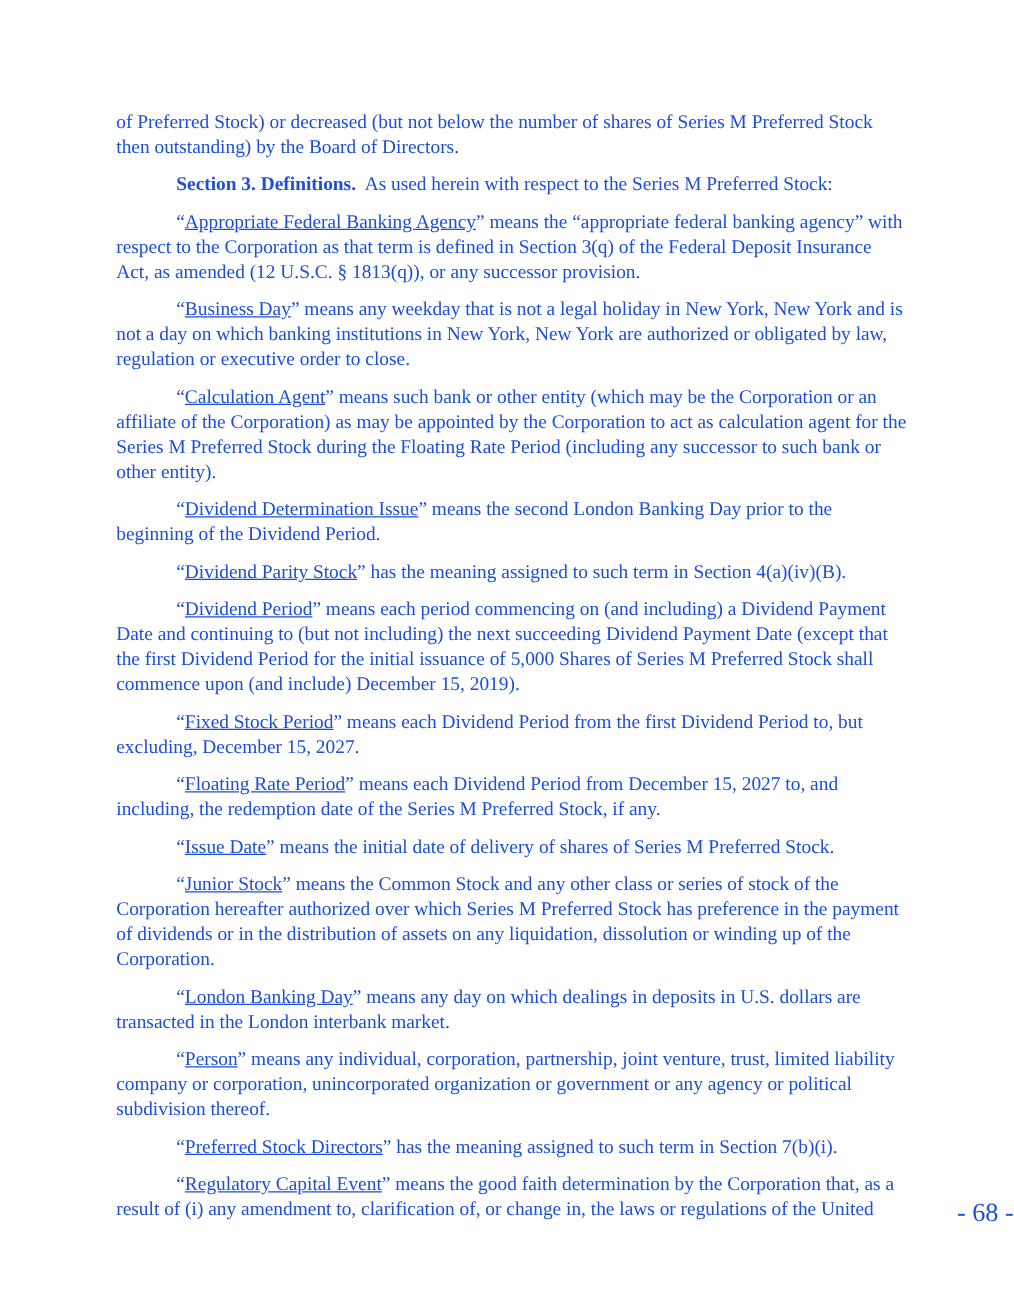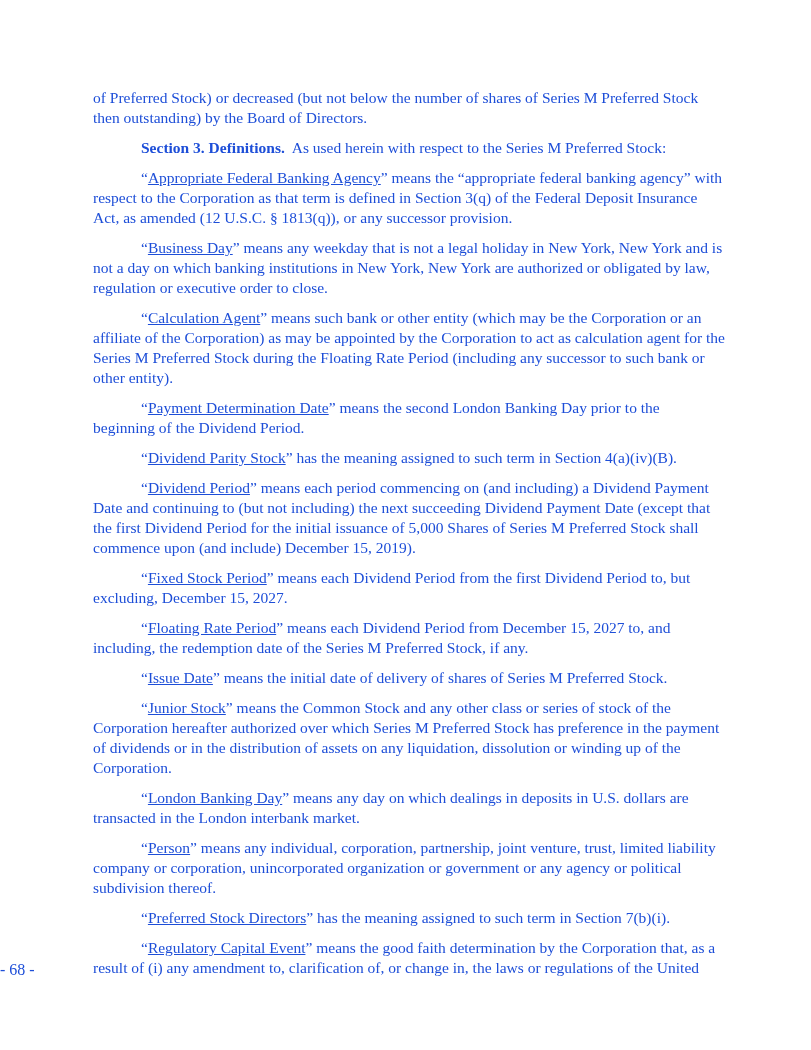--- a/index.html
+++ b/index.html
@@ -32,36 +32,36 @@
   p.para.indent {
     text-indent: 48px;
   }
   .b { font-weight: bold; }
   .u { text-decoration: underline; margin-top: 46px; }
   .footer {
     position: absolute;
     left: 0;
     width: 100%;
     top: 960px;
-    text-align: left;
-    font-size: 16px;
+    text-align: right;
+    font-size: 21px;
     line-height: 20px;
   }
 </style>
 </head>
 <body>
 
 <div class="page">
   <div class="content">
       <p class="para"><span class="">of Preferred Stock) or decreased (but not below the number of shares of Series M Preferred Stock then outstanding) by the Board of Directors.</span></p>
       <p class="para indent"><span class="b">Section 3. Definitions.</span><span class="">  As used herein with respect to the Series M Preferred Stock:</span></p>
       <p class="para indent"><span class="">“</span><span class="u">Appropriate Federal Banking Agency</span><span class="">” means the “appropriate federal banking agency” with respect to the Corporation as that term is defined in Section 3(q) of the Federal Deposit Insurance Act, as amended (12 U.S.C. § 1813(q)), or any successor provision.</span></p>
       <p class="para indent"><span class="">“</span><span class="u">Business Day</span><span class="">” means any weekday that is not a legal holiday in New York, New York and is not a day on which banking institutions in New York, New York are authorized or obligated by law, regulation or executive order to close.</span></p>
       <p class="para indent"><span class="">“</span><span class="u">Calculation Agent</span><span class="">” means such bank or other entity (which may be the Corporation or an affiliate of the Corporation) as may be appointed by the Corporation to act as calculation agent for the Series M Preferred Stock during the Floating Rate Period (including any successor to such bank or other entity).</span></p>
-      <p class="para indent"><span class="">“</span><span class="u">Payment Determination Date</span><span class="">” means the second London Banking Day prior to the beginning of the Dividend Period.</span></p>
+      <p class="para indent"><span class="">“</span><span class="u">Dividend Determination Issue</span><span class="">” means the second London Banking Day prior to the beginning of the Dividend Period.</span></p>
       <p class="para indent"><span class="">“</span><span class="u">Dividend Parity Stock</span><span class="">” has the meaning assigned to such term in Section 4(a)(iv)(B).</span></p>
       <p class="para indent"><span class="">“</span><span class="u">Dividend Period</span><span class="">” means each period commencing on (and including) a Dividend Payment Date and continuing to (but not including) the next succeeding Dividend Payment Date (except that the first Dividend Period for the initial issuance of 5,000 Shares of Series M Preferred Stock shall commence upon (and include) December 15, 2019).</span></p>
       <p class="para indent"><span class="">“</span><span class="u">Fixed Stock Period</span><span class="">” means each Dividend Period from the first Dividend Period to, but excluding, December 15, 2027.</span></p>
       <p class="para indent"><span class="">“</span><span class="u">Floating Rate Period</span><span class="">” means each Dividend Period from December 15, 2027 to, and including, the redemption date of the Series M Preferred Stock, if any.</span></p>
       <p class="para indent"><span class="">“</span><span class="u">Issue Date</span><span class="">” means the initial date of delivery of shares of Series M Preferred Stock.</span></p>
       <p class="para indent"><span class="">“</span><span class="u">Junior Stock</span><span class="">” means the Common Stock and any other class or series of stock of the Corporation hereafter authorized over which Series M Preferred Stock has preference in the payment of dividends or in the distribution of assets on any liquidation, dissolution or winding up of the Corporation.</span></p>
       <p class="para indent"><span class="">“</span><span class="u">London Banking Day</span><span class="">” means any day on which dealings in deposits in U.S. dollars are transacted in the London interbank market.</span></p>
       <p class="para indent"><span class="">“</span><span class="u">Person</span><span class="">” means any individual, corporation, partnership, joint venture, trust, limited liability company or corporation, unincorporated organization or government or any agency or political subdivision thereof.</span></p>
       <p class="para indent"><span class="">“</span><span class="u">Preferred Stock Directors</span><span class="">” has the meaning assigned to such term in Section 7(b)(i).</span></p>
       <p class="para indent"><span class="">“</span><span class="u">Regulatory Capital Event</span><span class="">” means the good faith determination by the Corporation that, as a result of (i) any amendment to, clarification of, or change in, the laws or regulations of the United</span></p>

